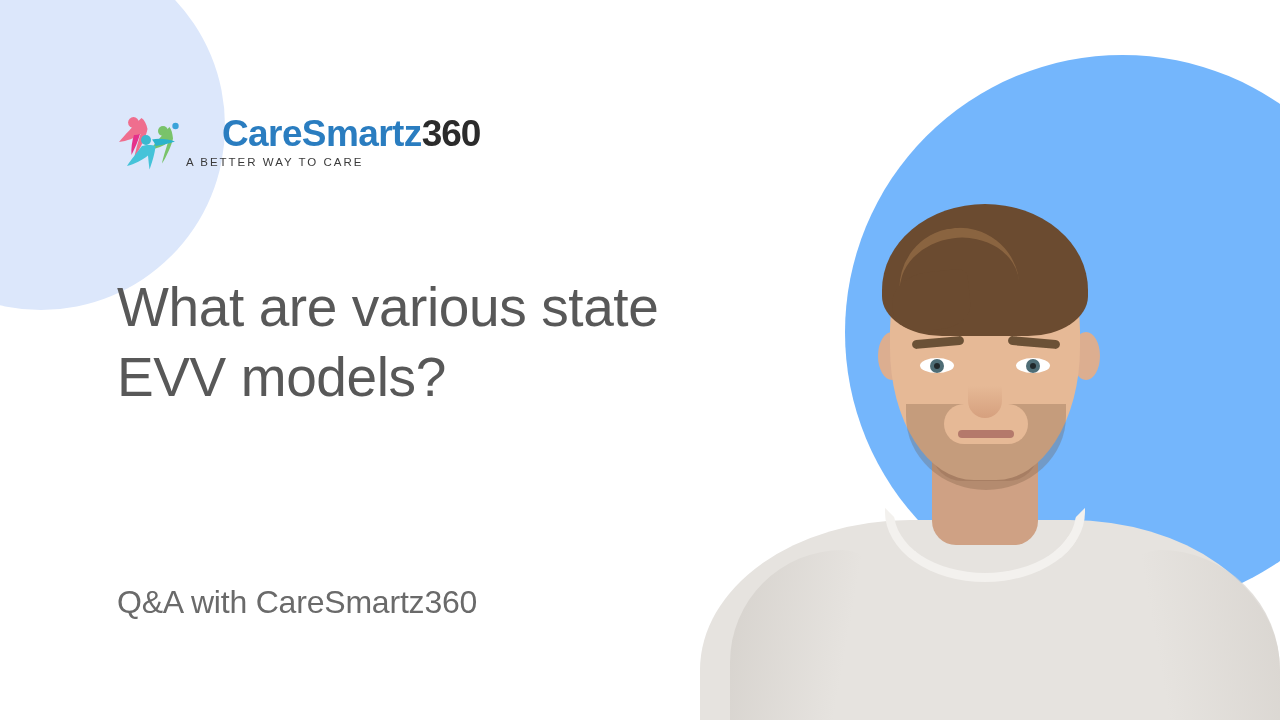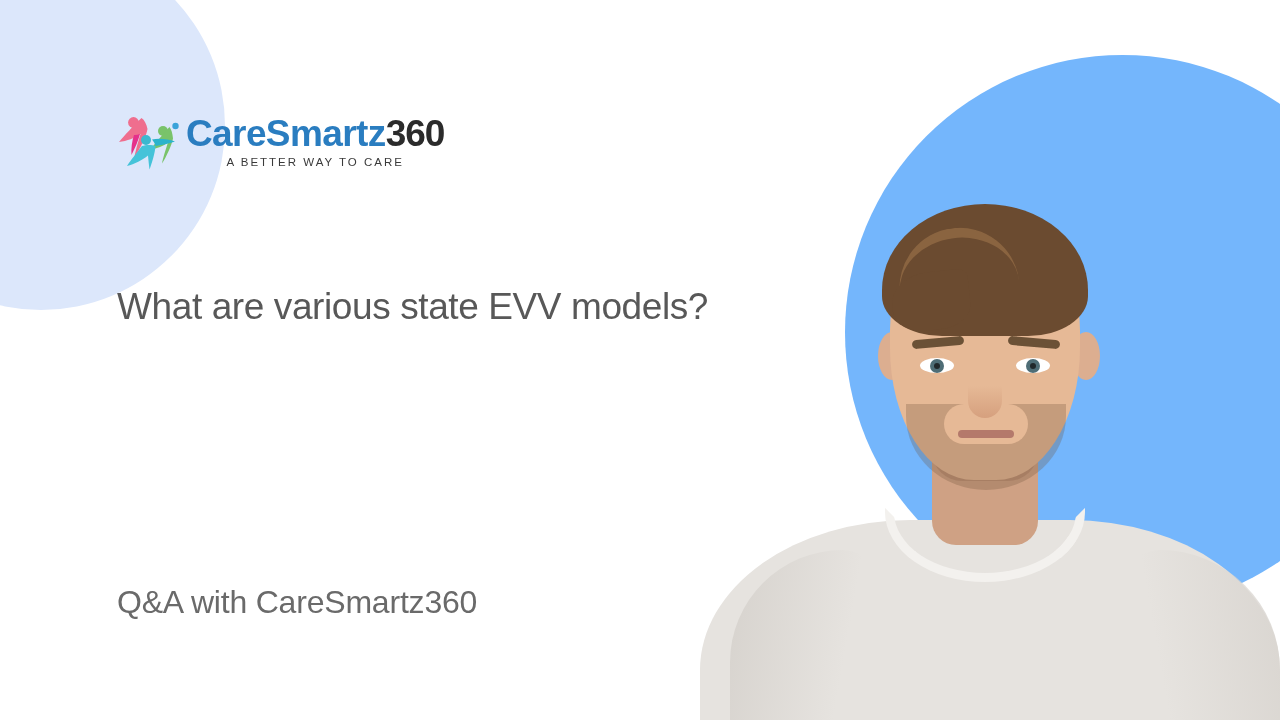--- a/index.html
+++ b/index.html
@@ -60,42 +60,43 @@
   }
   .logo-wordmark {
     font-size: 37px;
     line-height: 39px;
     font-weight: bold;
     letter-spacing: -0.6px;
     white-space: nowrap;
   }
   .logo-word-care {
     color: #2a7dc0;
+    margin-left: 36px;
   }
   .logo-word-360 {
     color: #2b2b2b;
     font-weight: bold;
     letter-spacing: -1px;
   }
   .logo-tagline {
     font-size: 11.5px;
     letter-spacing: 2.0px;
     color: #3a3a3a;
-    text-align: center;
+    text-align: left;
     margin-top: 3px;
     white-space: nowrap;
   }
 
   
   .headline {
     position: absolute;
     left: 117px;
     top: 272px;
     width: 640px;
-    font-size: 37px;
+    font-size: 55px;
     line-height: 70px;
     font-weight: normal;
     color: #585858;
     letter-spacing: -0.4px;
   }
   .subtitle {
     position: absolute;
     left: 117px;
     top: 585px;
     font-size: 32px;

